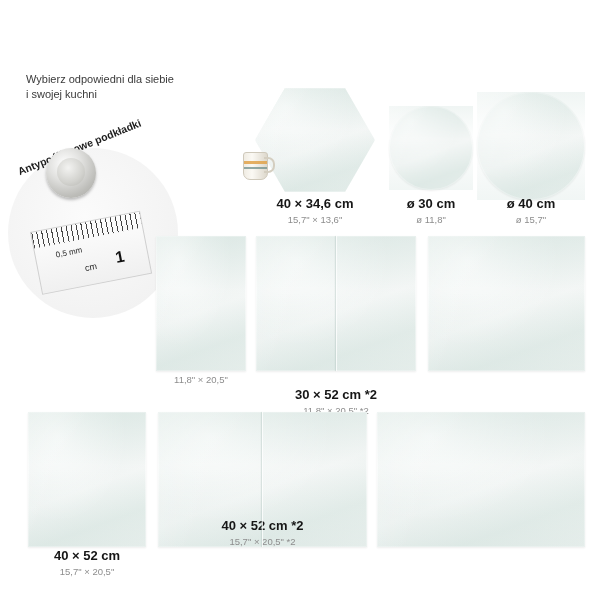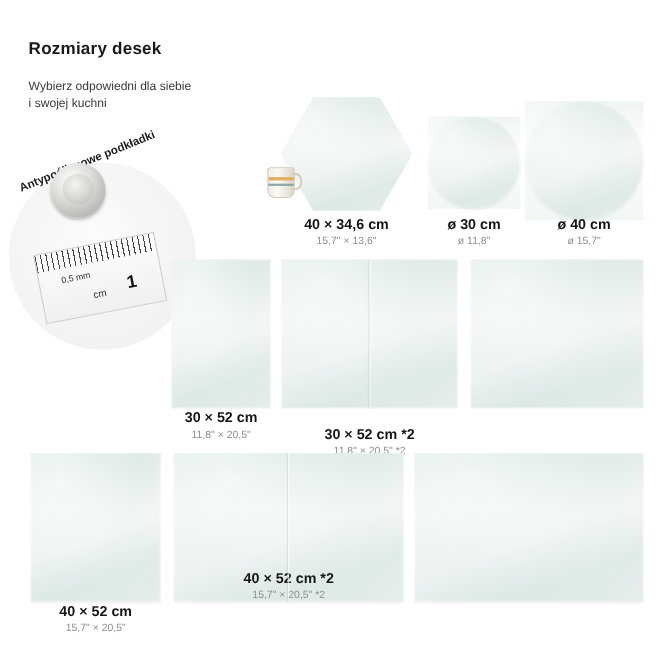--- a/index.html
+++ b/index.html
@@ -221,21 +221,20 @@
     border-left: none;
     border-radius: 0 7px 7px 0;
     z-index: 4;
   }
 </style>
 </head>
 <body>
 
 <div class="page">
 
-  <div class="title">Rozmiary desek</div>
   <div class="subtitle" style="white-space:pre-line;">Wybierz odpowiedni dla siebie
 i swojej kuchni</div>
 
   <div class="badge"></div>
   <div class="badge-label">Antypoślizgowe podkładki</div>
   <div class="pad-disc"></div>
   <div class="ruler">
     <div class="ticks"></div>
     <div class="ticks2"></div>
     <div class="r-lbl1">0,5 mm</div>
@@ -263,21 +262,20 @@
   </div>
 
   <div class="board circle" style="left:477px; top:92px; width:108px; height:108px;"></div>
   <div class="cap" style="left:477px; top:196px; width:108px;">
     <span class="main">ø 40 cm</span>
     <span class="sub">ø 15,7"</span>
   </div>
 
   <div class="board" style="left:156px; top:236px; width:90px; height:135px;"></div>
   <div class="cap" style="left:146px; top:372px; width:110px;">
-    <span class="main">30 × 52 cm</span>
     <span class="sub">11,8" × 20,5"</span>
   </div>
 
   <div class="board" style="left:256px; top:236px; width:160px; height:135px;">
   </div>
   <div class="split" style="left:336px; top:236px; height:135px;"></div>
   <div class="cap" style="left:256px; top:387px; width:160px;">
     <span class="main">30 × 52 cm *2</span>
     <span class="sub">11,8" × 20,5" *2</span>
   </div>

